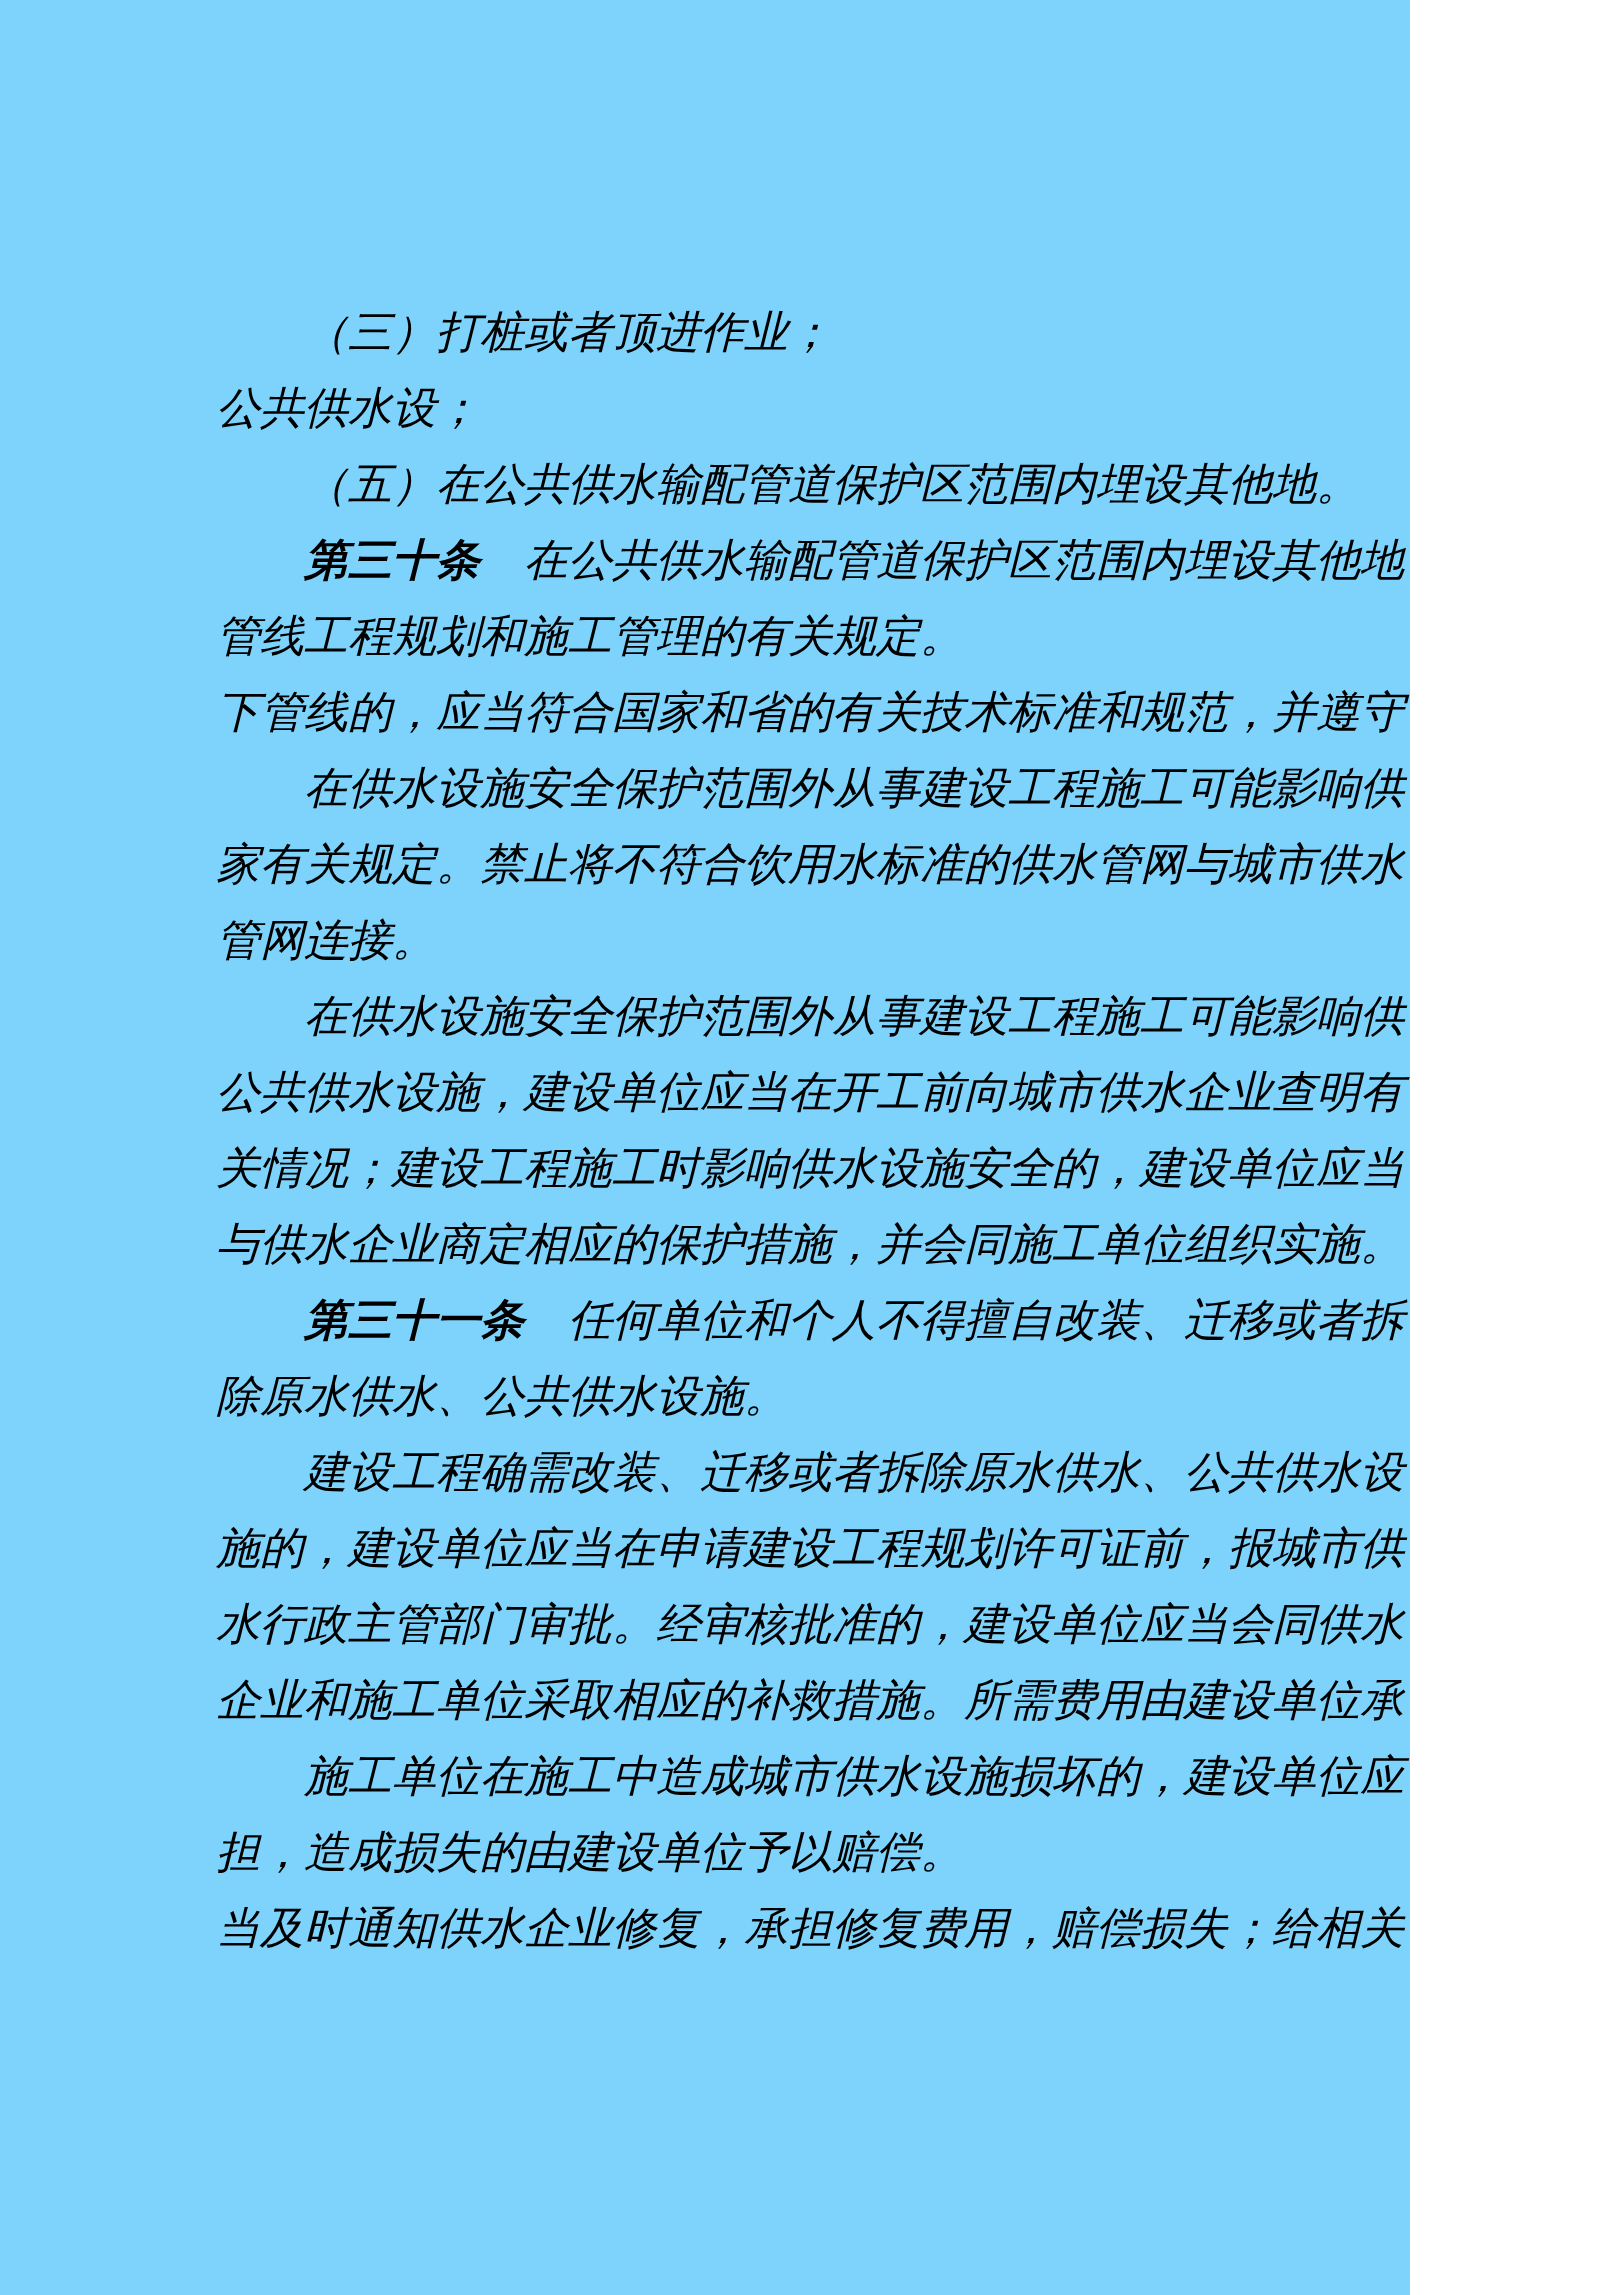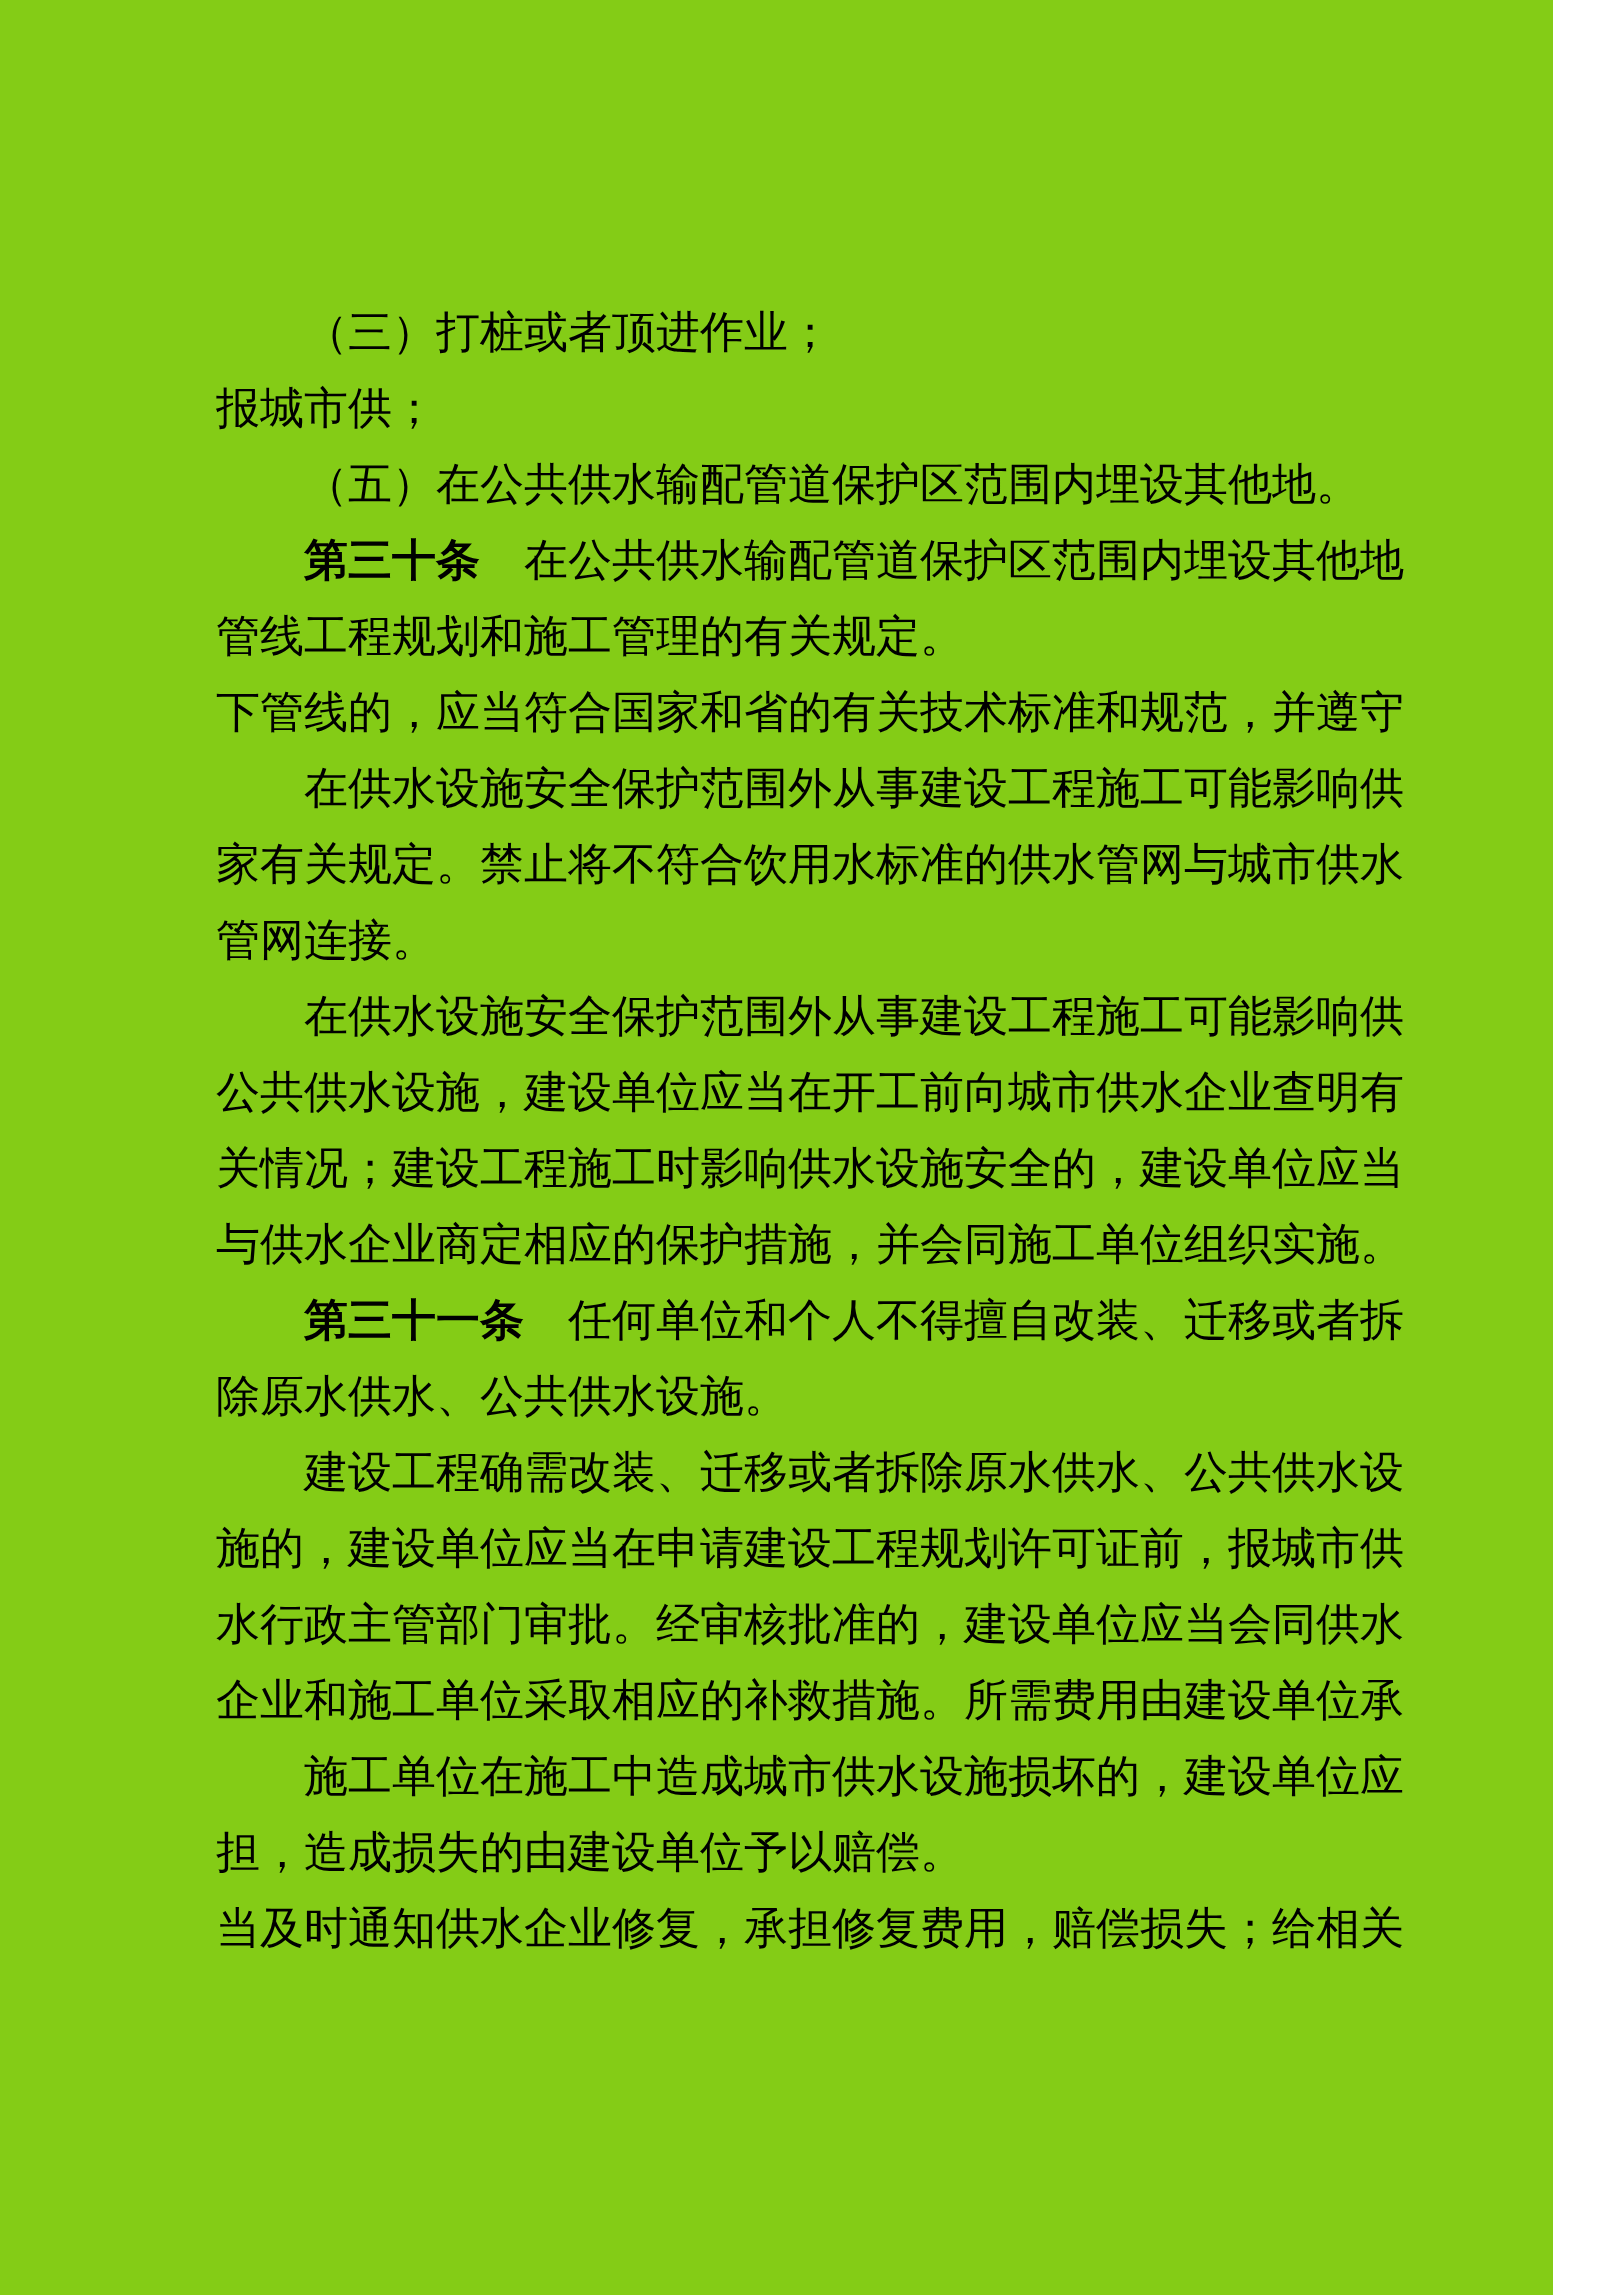--- a/index.html
+++ b/index.html
@@ -1,21 +1,22 @@
 <!DOCTYPE html>
 <html style="font-size:13px"><head>
 <meta charset="utf-8">
 <style>
   html, body { margin: 0; padding: 0; background: #ffffff; }
   .page {
     position: relative;
-    width: 1553px;
+    width: 1410px;
     height: 2295px;
-    background: #84cc16;
+    background: #7dd3fc;
     overflow: hidden;
+    font-style: italic;
   }
   .doc {
     position: absolute;
     left: 216px;
     top: 295px;
     width: 1193px;
   }
   .line {
     height: 76px;
     line-height: 76px;
@@ -31,21 +32,21 @@
     margin-right: 44px;
   }
 </style>
 </head>
 <body>
 
 <div class="page">
   <div class="doc">
 
     <div class="line indent"><span>（三）打桩或者顶进作业；</span></div>
-    <div class="line"><span>报城市供；</span></div>
+    <div class="line"><span>公共供水设；</span></div>
     <div class="line indent"><span>（五）在公共供水输配管道保护区范围内埋设其他地。</span></div>
     <div class="line indent"><span class="art">第三十条</span><span>在公共供水输配管道保护区范围内埋设其他地</span></div>
     <div class="line"><span>管线工程规划和施工管理的有关规定。</span></div>
     <div class="line"><span>下管线的，应当符合国家和省的有关技术标准和规范，并遵守</span></div>
     <div class="line indent"><span>在供水设施安全保护范围外从事建设工程施工可能影响供</span></div>
     <div class="line"><span>家有关规定。禁止将不符合饮用水标准的供水管网与城市供水</span></div>
     <div class="line"><span>管网连接。</span></div>
     <div class="line indent"><span>在供水设施安全保护范围外从事建设工程施工可能影响供</span></div>
     <div class="line"><span>公共供水设施，建设单位应当在开工前向城市供水企业查明有</span></div>
     <div class="line"><span>关情况；建设工程施工时影响供水设施安全的，建设单位应当</span></div>

